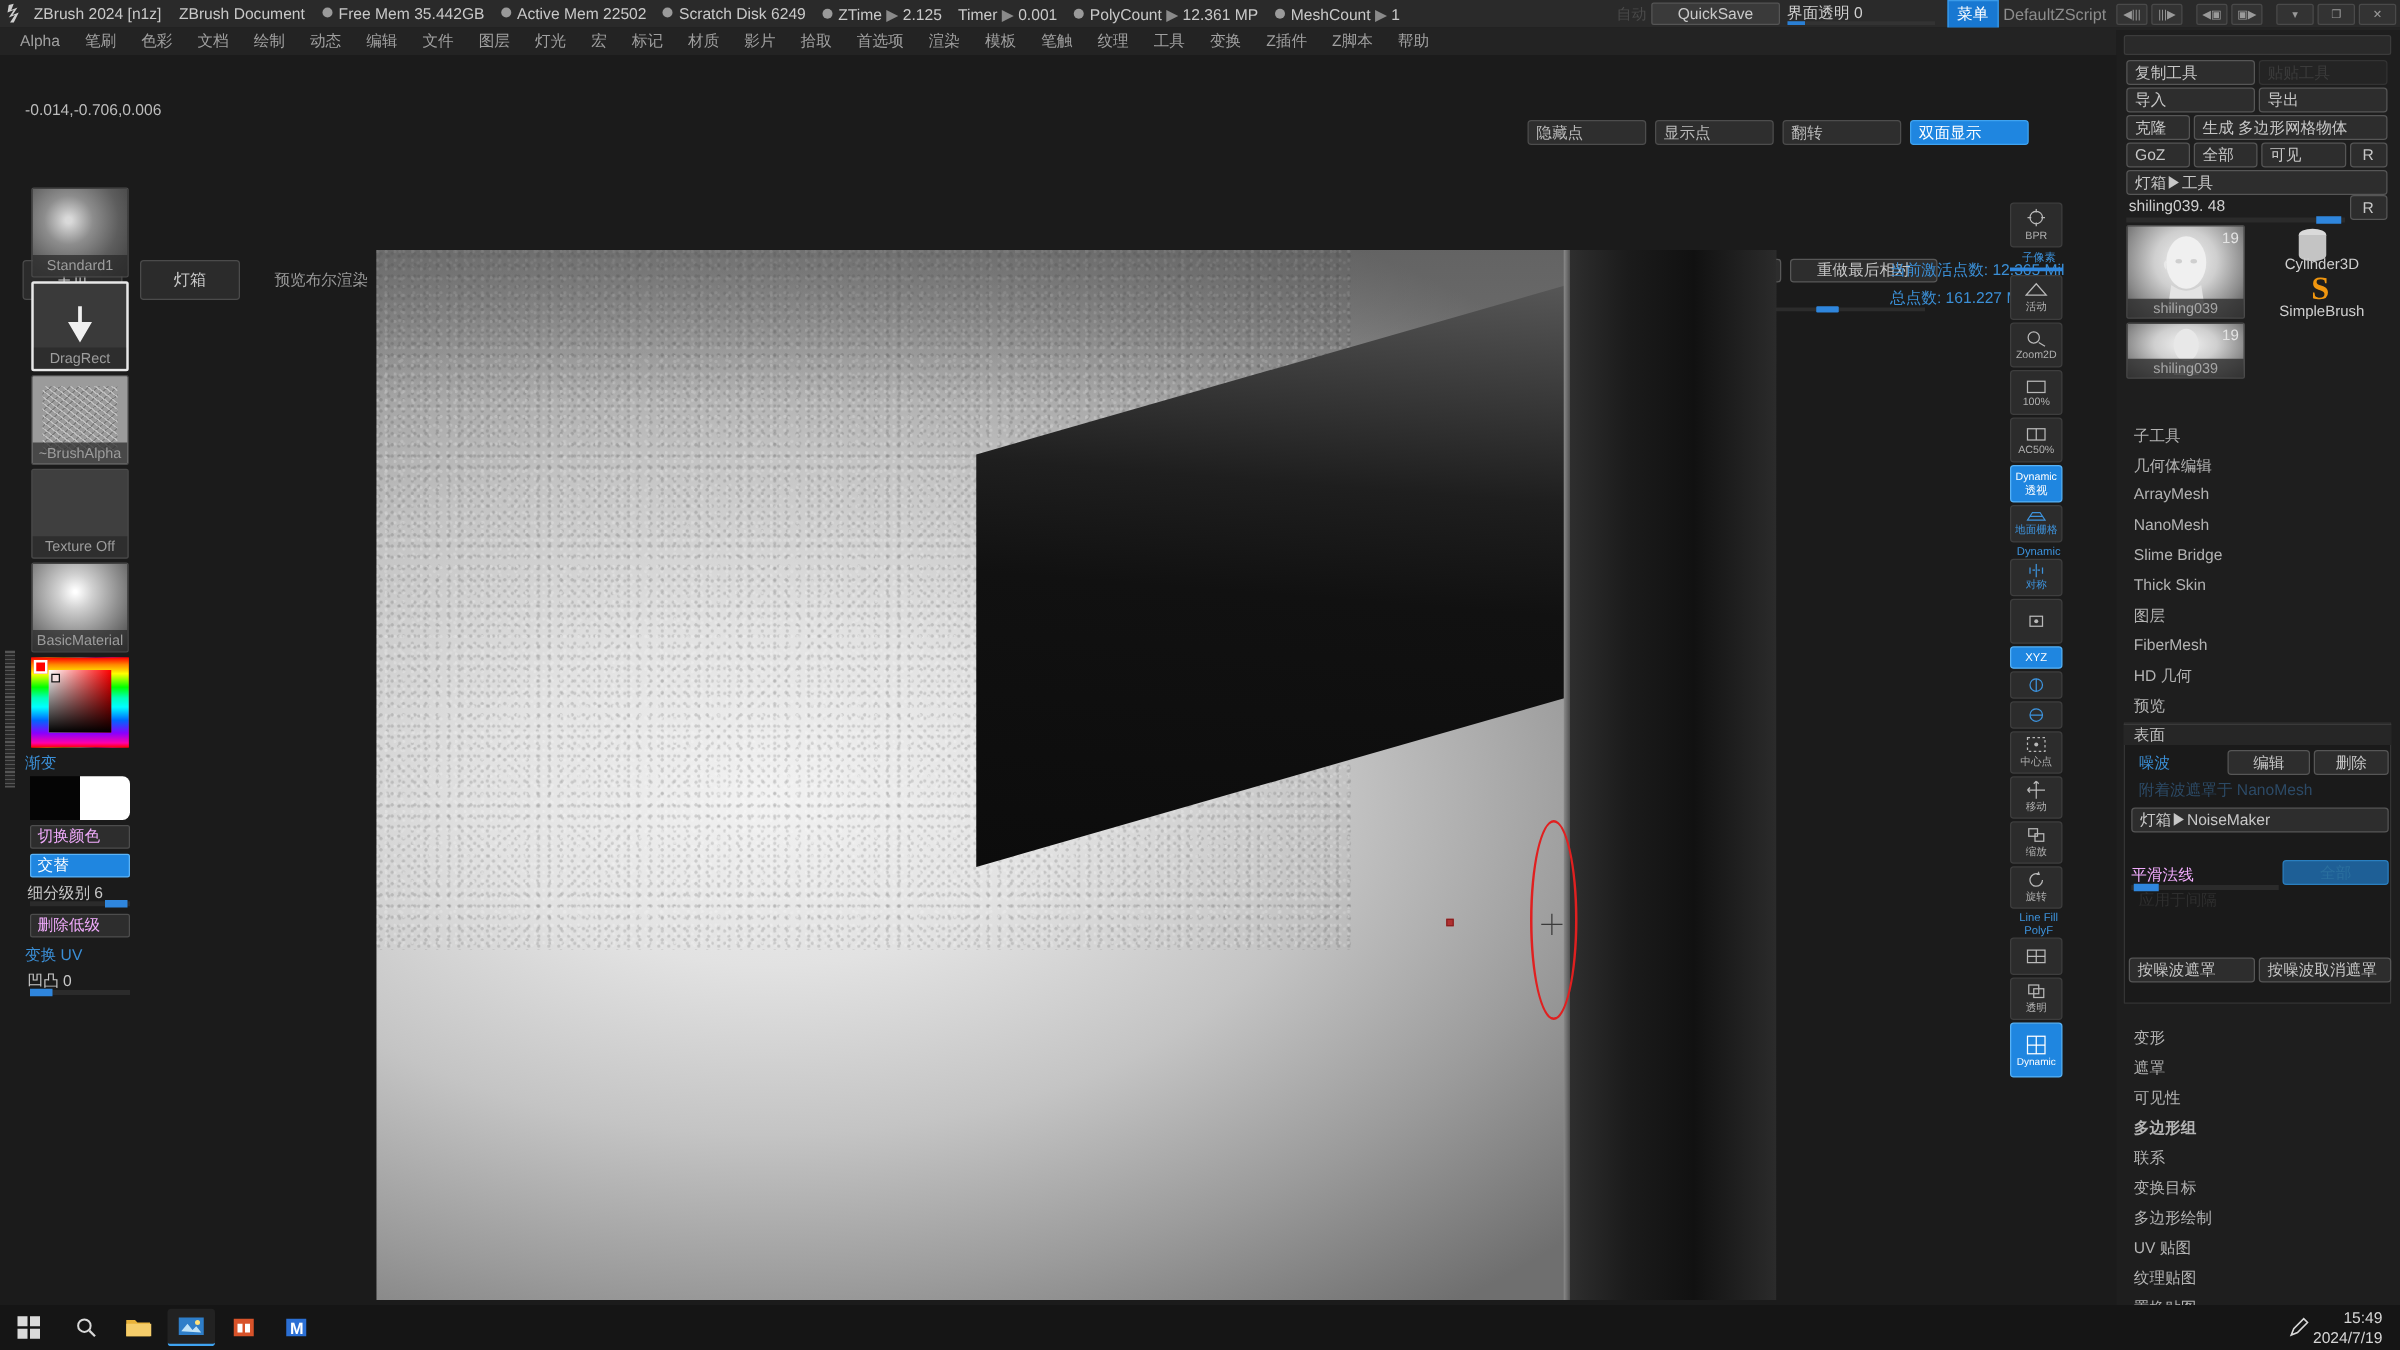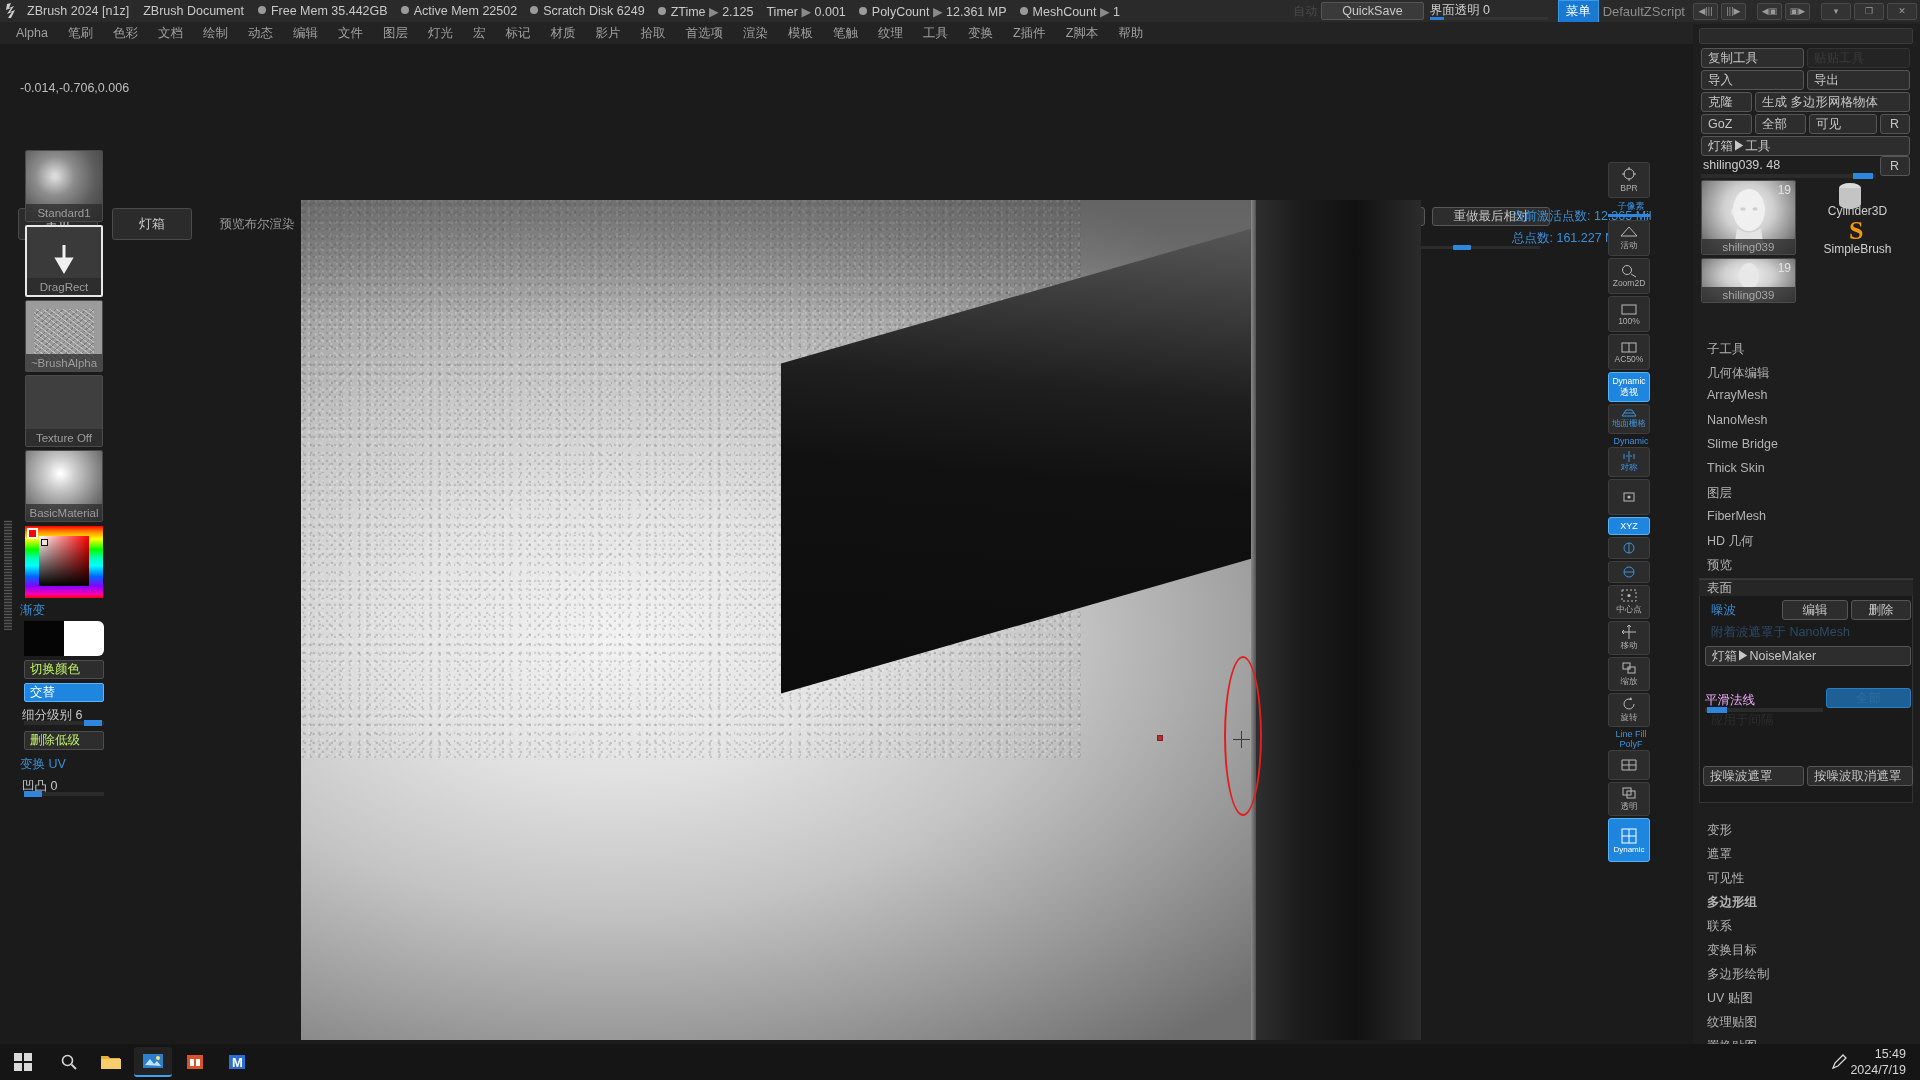--- a/index.html
+++ b/index.html
@@ -162,21 +162,21 @@
      border: 2px solid #fff; background:#ff0000; }
   .cp-dot { position:absolute; left:16px; top:13px; width:7px; height:7px;
      border: 1px solid #111; background: #f4dede; }
 
   .sidelabel { font-size: 12.5px; color: #3b8fd6; margin: 4px 0 2px 6px; }
   .two-sw { display: flex; margin: 2px auto 0 auto; width: 80px; gap: 0px; }
   .two-sw .a { width: 40px; height: 35px; background: #050505; }
   .two-sw .b { width: 40px; height: 35px; background: #ffffff; border-radius: 0 6px 6px 0; }
   .sbtn {
     width: 80px; height: 19px; margin: 4px auto 0 auto; background: #2d2d2d;
-    border: 1px solid #4d4d4d; border-radius: 2px; font-size: 12.5px; color: #bef264;
+    border: 1px solid #4d4d4d; border-radius: 2px; font-size: 12.5px; color: #f0abfc;
     display: flex; align-items: center; padding-left: 5px;
   }
   .sbtn.on { background: #1f86e0; border-color: #5cb4f7; color: #fff; }
   .side-slider { width: 84px; margin: 3px auto 0 auto; position: relative; height: 22px; }
   .side-slider .lbl { font-size: 12.5px; color: #c8c8c8; }
   .side-slider .track { position: absolute; left: 2px; bottom: 2px; height: 4px; width: 80px; background: #2b2b2b; }
   .side-slider .knob { position: absolute; bottom: 1px; height: 6px; width: 18px; background: #2f86dd; }
 
   .railgrip {
     position: absolute; left: 4px; top: 520px; width: 8px; height: 110px;
@@ -393,20 +393,26 @@
     <span class="mi">模板</span>
     <span class="mi">笔触</span>
     <span class="mi">纹理</span>
     <span class="mi">工具</span>
     <span class="mi">变换</span>
     <span class="mi">Z插件</span>
     <span class="mi">Z脚本</span>
     <span class="mi">帮助</span>
   </div>
 
+  <div class="row2">
+    <div class="pbtn" style="left:1222px; top:52px; width:95px;">隐藏点</div>
+    <div class="pbtn" style="left:1324px; top:52px; width:95px;">显示点</div>
+    <div class="pbtn" style="left:1426px; top:52px; width:95px;">翻转</div>
+    <div class="pbtn on" style="left:1528px; top:52px; width:95px;">双面显示</div>
+  </div>
 
   <div class="coord">-0.014,-0.706,0.006</div>
 
   <div class="maintools">
     <div class="bigbtn tab-home">主页</div>
     <div class="bigbtn tab-light">灯箱</div>
     <div class="bigbtn tab-prev">预览布尔渲染</div>
 
     <div class="sqbtn active" style="left:309px; top:108px;">
       <svg width="20" height="14" viewBox="0 0 20 14">

